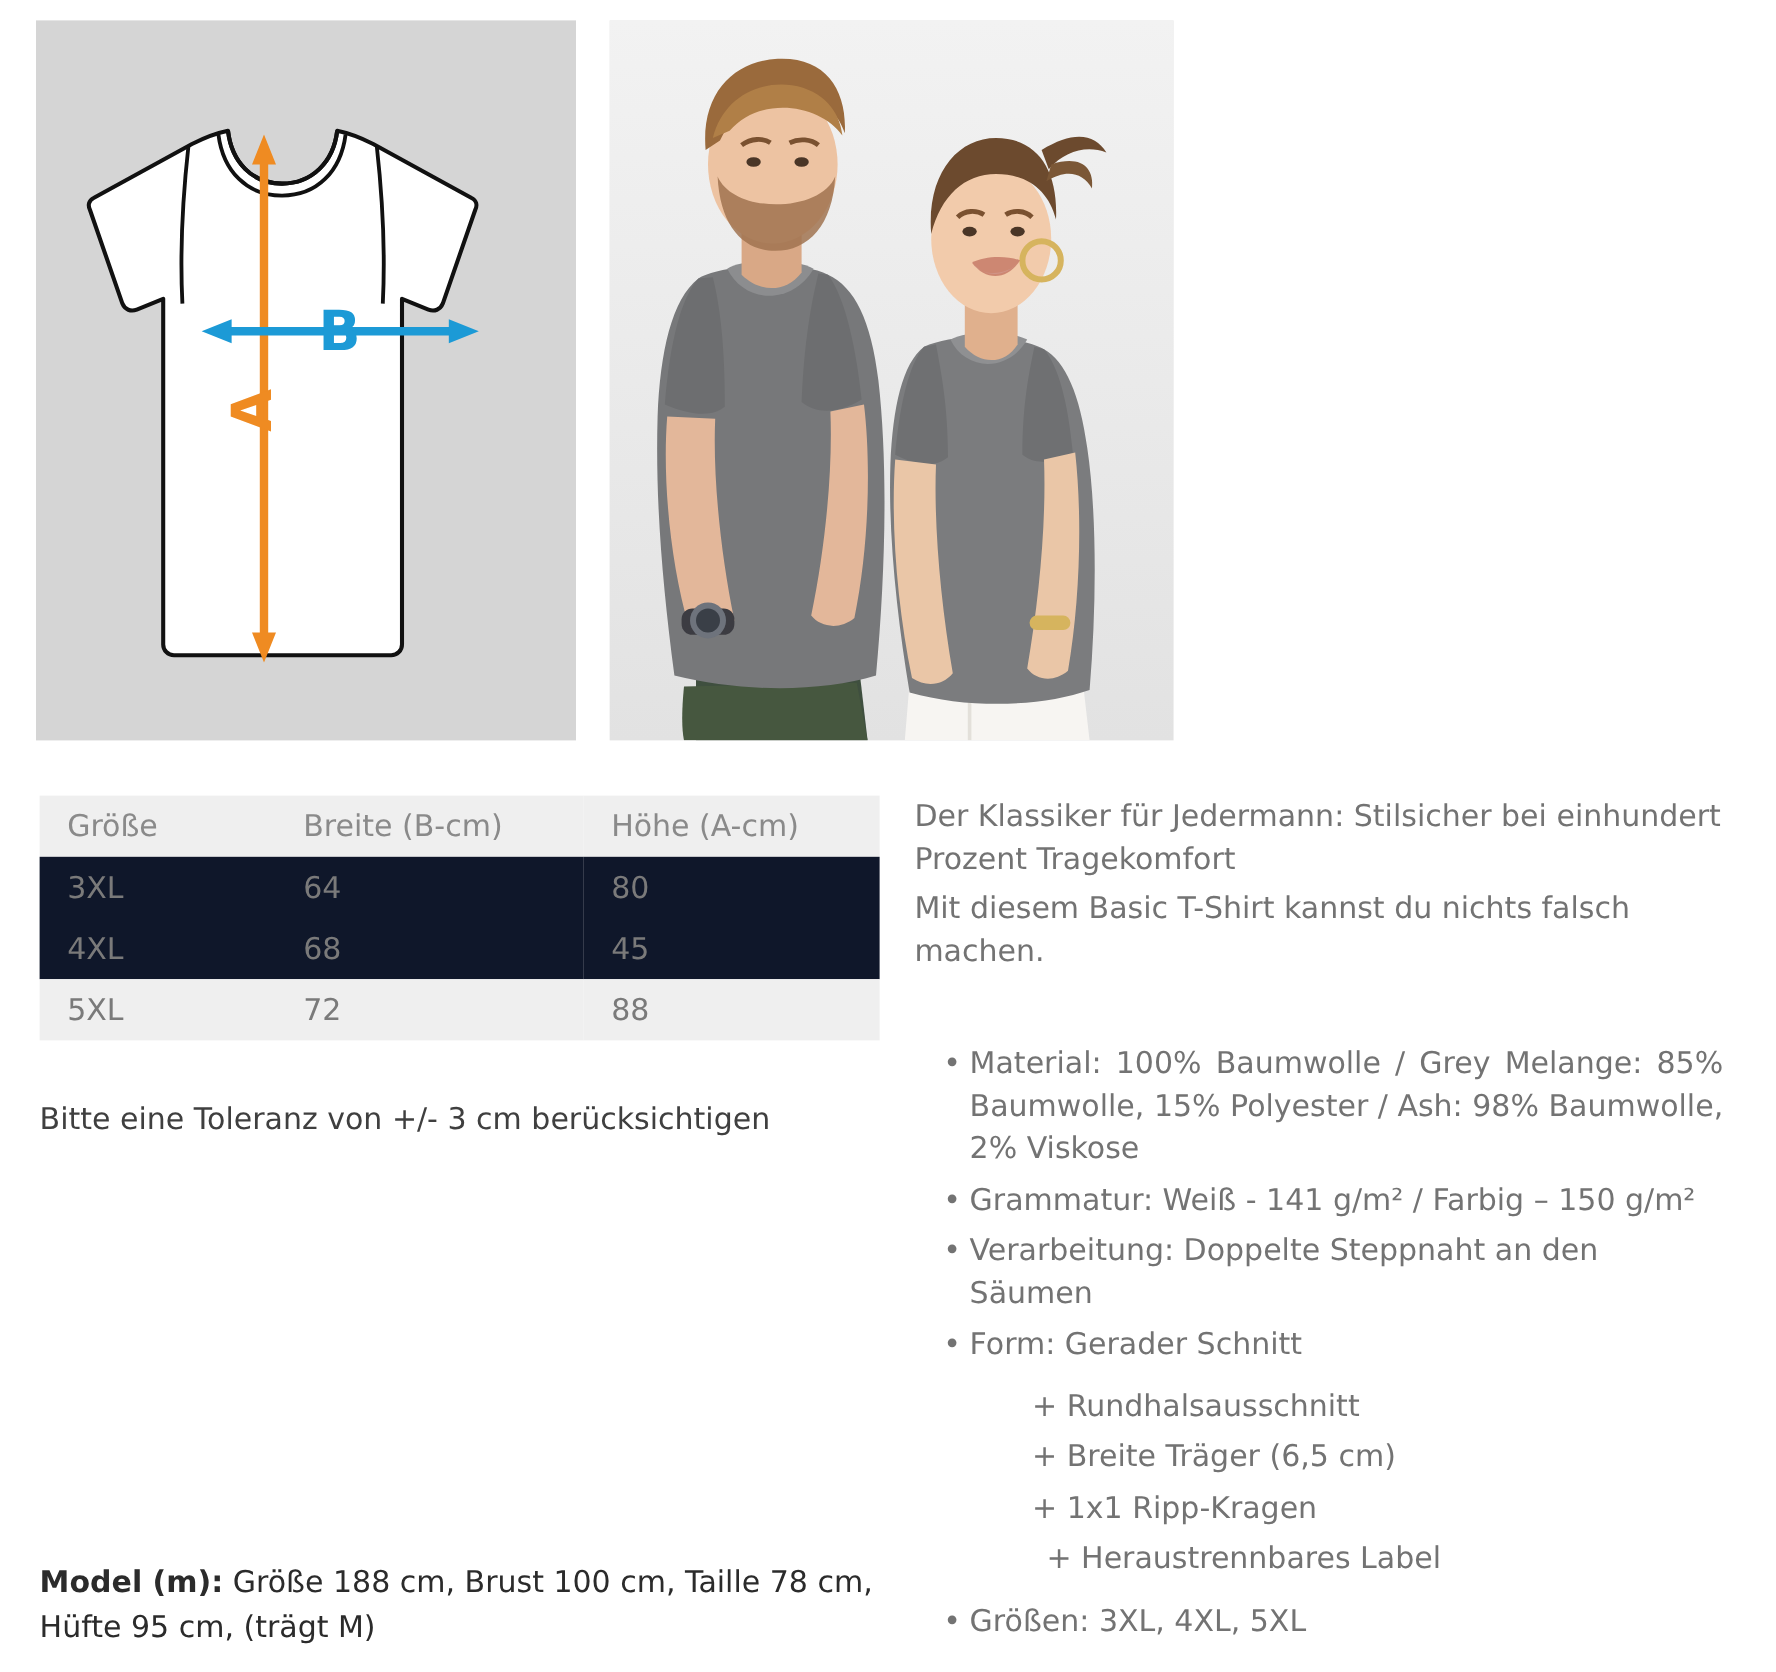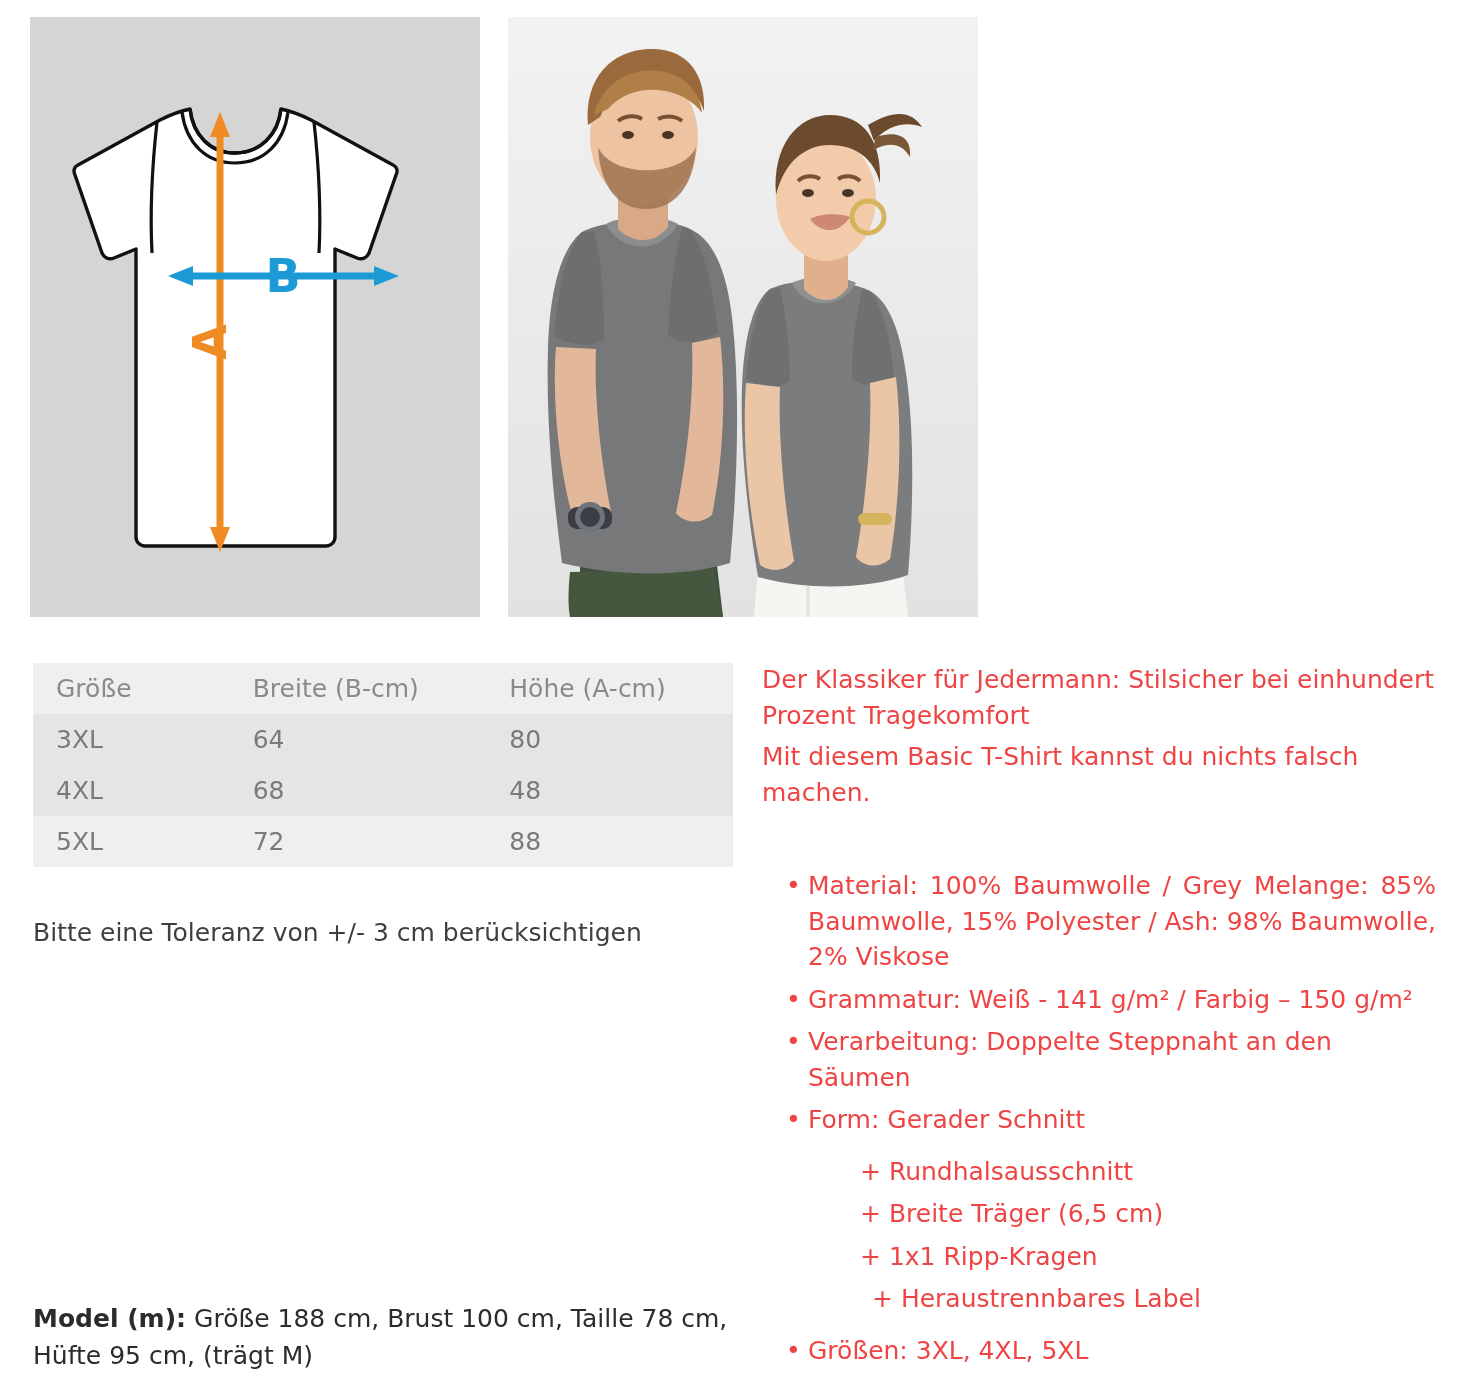--- a/index.html
+++ b/index.html
@@ -58,21 +58,21 @@
     text-align: left;
     font-weight: normal;
     padding: 11px 0 11px 23px;
   }
   .size-table th { color: #8a8a8a; }
   .size-table .c0 { width: 190px; }
   .size-table .c1 { width: 260px; }
   .size-table .c2 { width: 250px; }
   .row-head { background: #efefef; }
   .row-alt  { background: #efefef; }
-  .row-plain { background: #e5e5e5; }
+  .row-plain { background: #0f172a; }
 
   .tolerance {
     position: absolute;
     left: 33px;
     top: 918px;
     font-size: 25px;
     color: #3f3f3f;
   }
 
   .model-line {
@@ -86,21 +86,21 @@
   }
   .model-line b { font-weight: bold; margin-top: 27px; }
 
   
   .right-col {
     position: absolute;
     left: 762px;
     top: 662px;
     width: 690px;
     font-size: 25px;
-    color: #ef4444;
+    color: #737373;
   }
   .intro {
     line-height: 1.42;
     margin: 0 0 6px 0;
   }
   .spacer { height: 36px; }
 
   ul.feat {
     list-style: none;
     margin: 16px;
@@ -270,21 +270,21 @@
   </thead>
   <tbody>
     <tr class="row-plain">
       <td class="c0">3XL</td>
       <td class="c1">64</td>
       <td class="c2">80</td>
     </tr>
     <tr class="row-plain">
       <td class="c0">4XL</td>
       <td class="c1">68</td>
-      <td class="c2">48</td>
+      <td class="c2">45</td>
     </tr>
     <tr class="row-alt">
       <td class="c0">5XL</td>
       <td class="c1">72</td>
       <td class="c2">88</td>
     </tr>
   </tbody>
 </table>
 
 <div class="tolerance">Bitte eine Toleranz von +/- 3 cm berücksichtigen</div>

